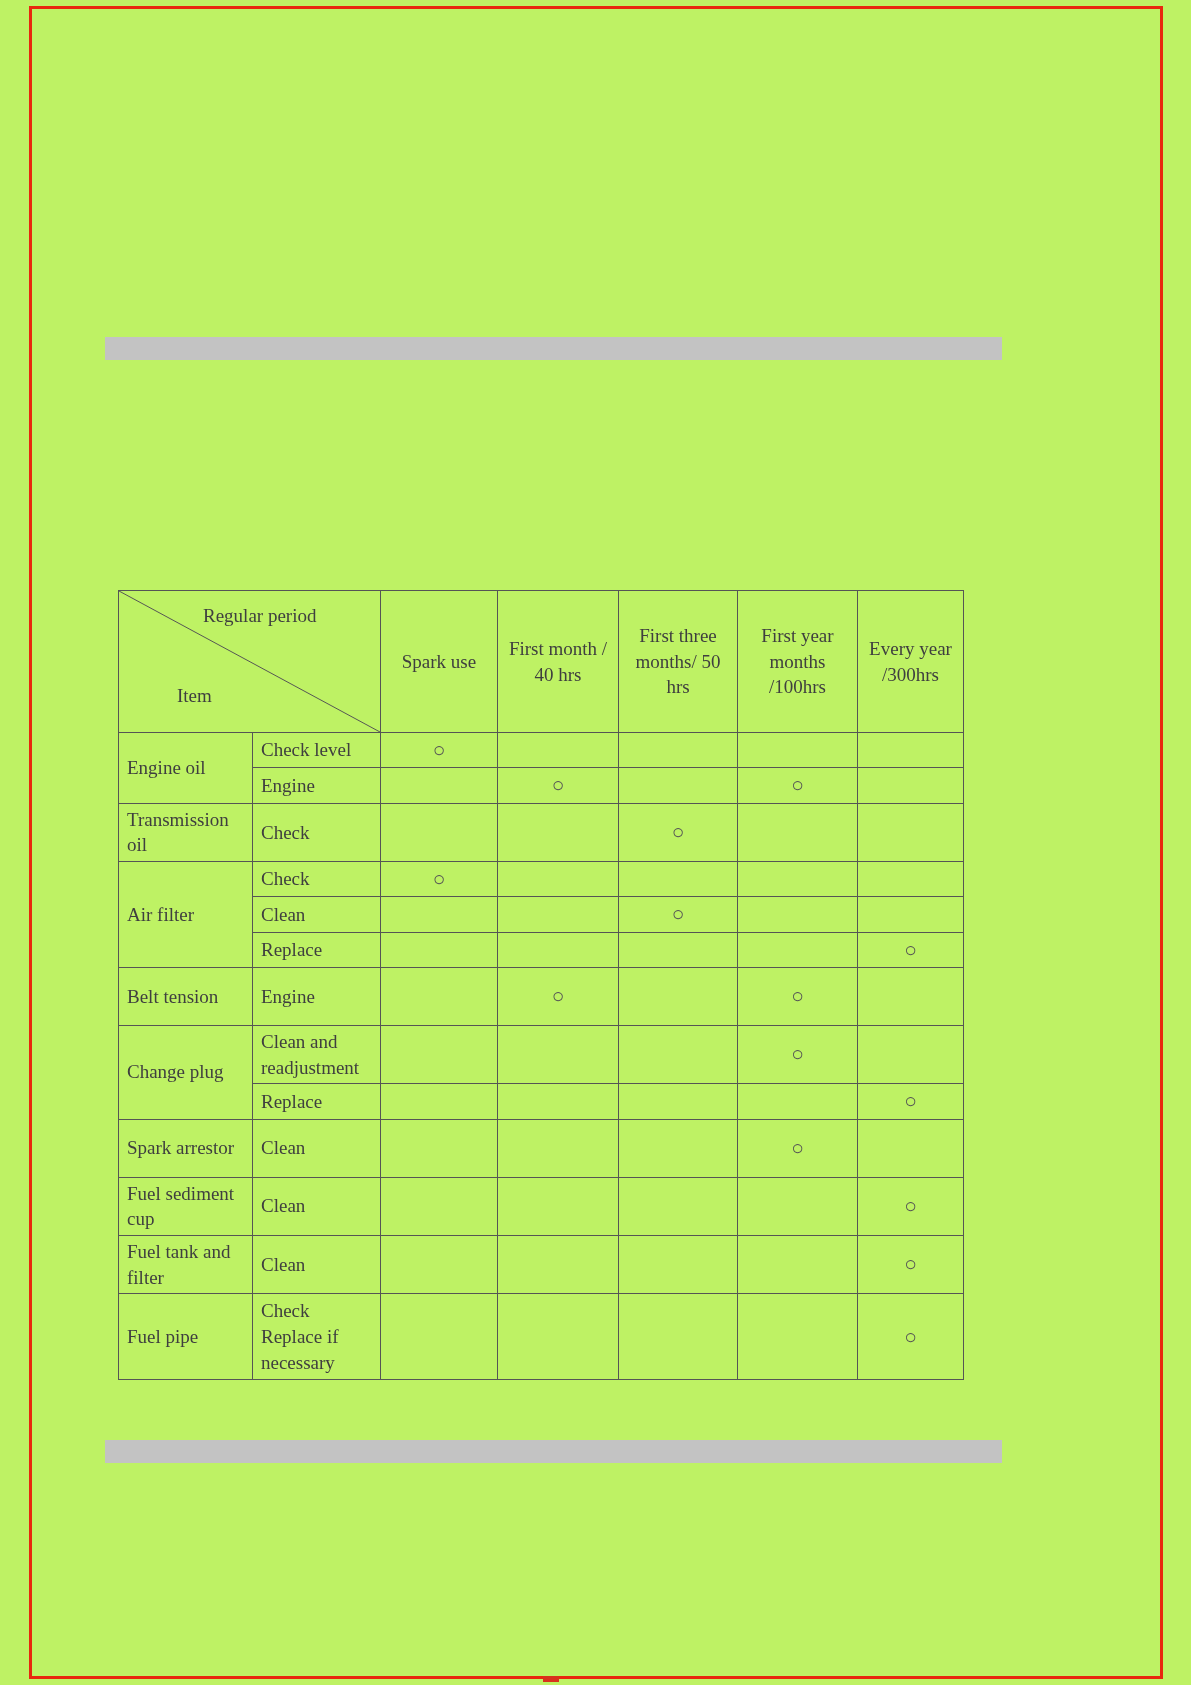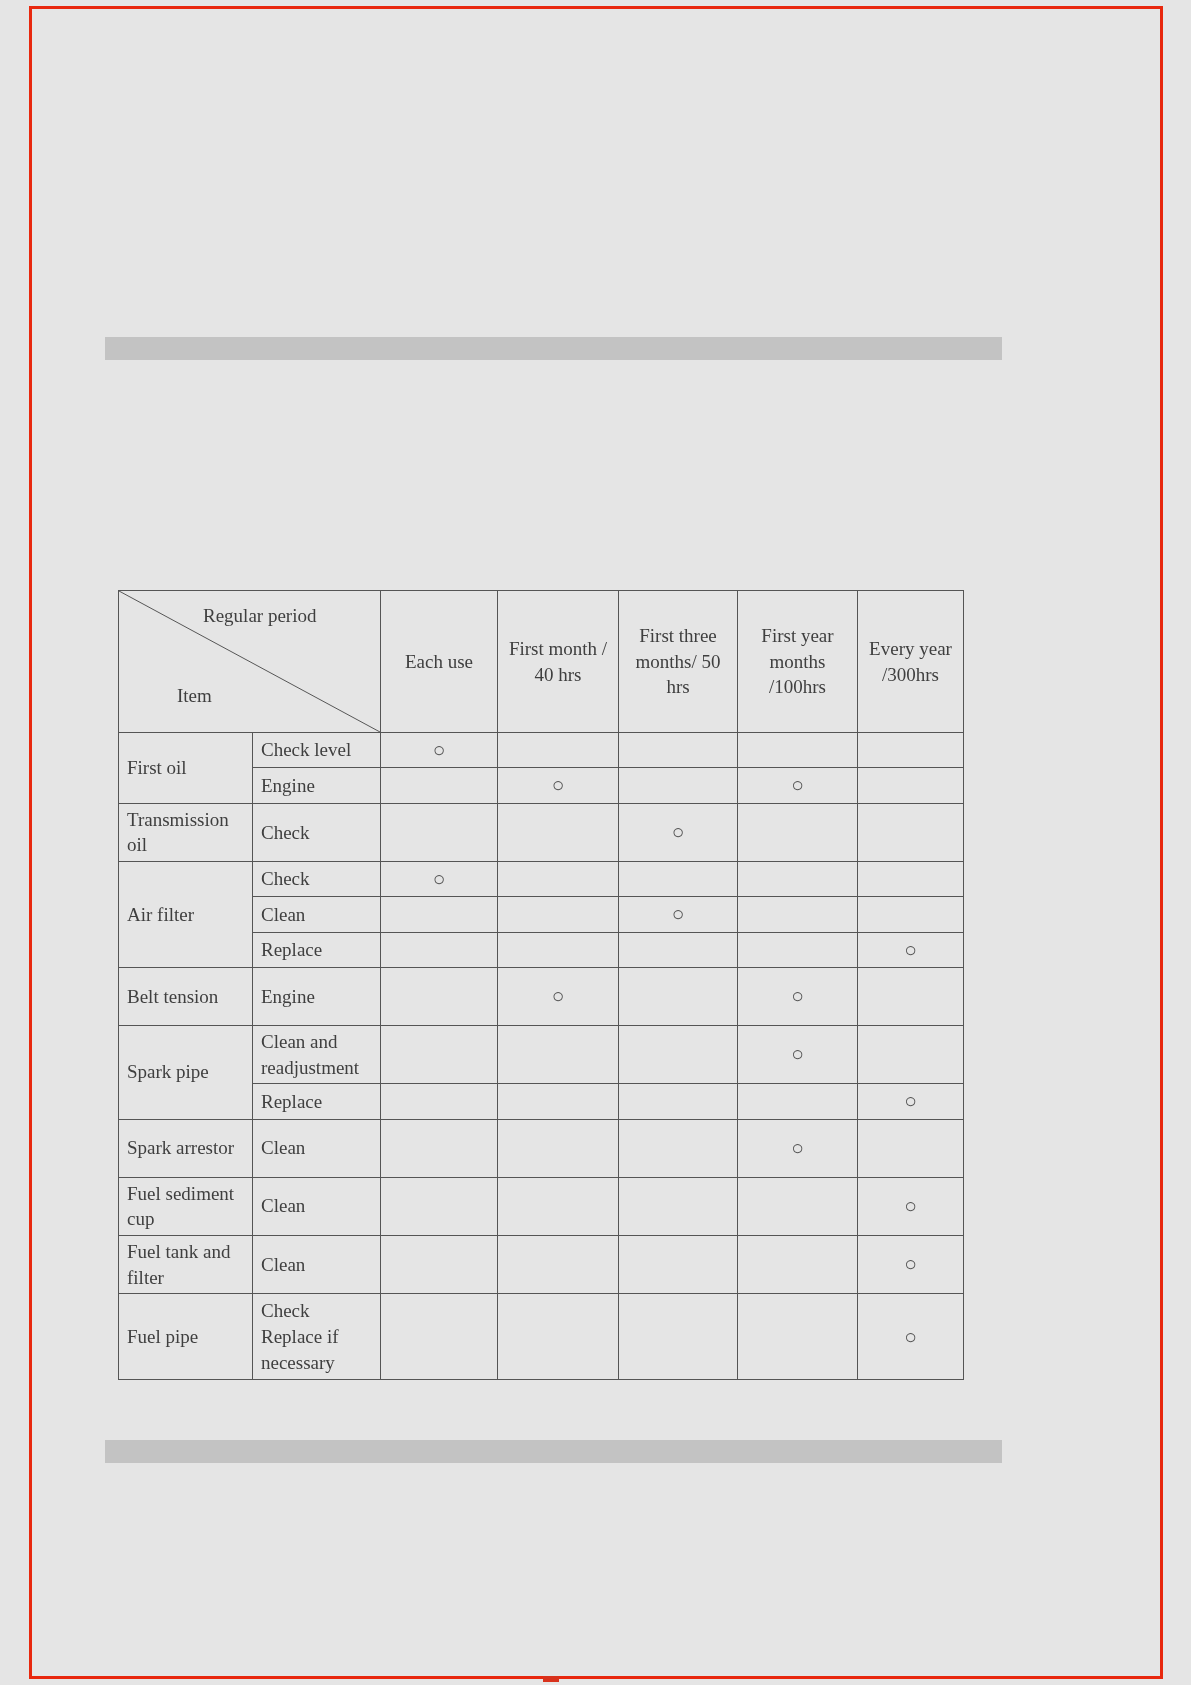--- a/index.html
+++ b/index.html
@@ -1,21 +1,21 @@
 <!DOCTYPE html>
 <html><head>
 <meta charset="utf-8">
 <style>
   * { margin: 0; padding: 0; box-sizing: border-box; }
   body { background: #ffffff; }
   .page {
     position: relative;
     width: 1191px;
     height: 1685px;
-    background: #e5e5e5;
+    background: #bef264;
     font-family: "Liberation Serif", serif;
     color: #3f3f3f;
     overflow: hidden;
   }
   .red-frame {
     position: absolute;
     left: 29px;
     top: 6px;
     width: 1134px;
     height: 1673px;
@@ -110,29 +110,29 @@
     </colgroup>
     <tbody>
         <tr class="rh142">
       <td class="diag-cell" colspan="2">
         <svg viewBox="0 0 262 142" preserveAspectRatio="none">
           <line x1="0" y1="0" x2="262" y2="142" stroke="#555555" stroke-width="1"></line>
         </svg>
         <span class="diag-top">Regular period</span>
         <span class="diag-bottom">Item</span>
       </td>
-      <td class="period">Each use</td>
+      <td class="period">Spark use</td>
       <td class="period">First month / 40 hrs</td>
       <td class="period">First three months/ 50 hrs</td>
       <td class="period">First year months /100hrs</td>
       <td class="period">Every year /300hrs</td>
     </tr>
 
     <tr class="rh29">
-      <td class="item" rowspan="2">First oil</td>
+      <td class="item" rowspan="2">Engine oil</td>
       <td class="action">Check level</td>
       <td class="mark">○</td>
       <td class="mark"></td>
       <td class="mark"></td>
       <td class="mark"></td>
       <td class="mark"></td>
     </tr>
 
     <tr class="rh29">
       <td class="action">Engine</td>
@@ -185,21 +185,21 @@
       <td class="item">Belt tension</td>
       <td class="action">Engine</td>
       <td class="mark"></td>
       <td class="mark">○</td>
       <td class="mark"></td>
       <td class="mark">○</td>
       <td class="mark"></td>
     </tr>
 
     <tr class="rh58">
-      <td class="item" rowspan="2">Spark pipe</td>
+      <td class="item" rowspan="2">Change plug</td>
       <td class="action">Clean and readjustment</td>
       <td class="mark"></td>
       <td class="mark"></td>
       <td class="mark"></td>
       <td class="mark">○</td>
       <td class="mark"></td>
     </tr>
 
     <tr class="rh29">
       <td class="action">Replace</td>

